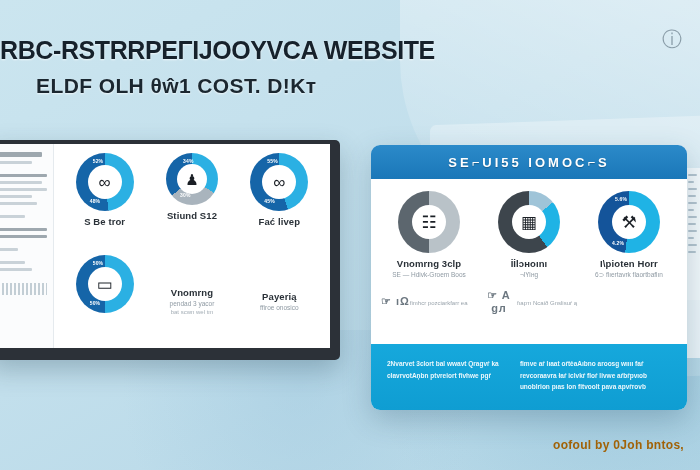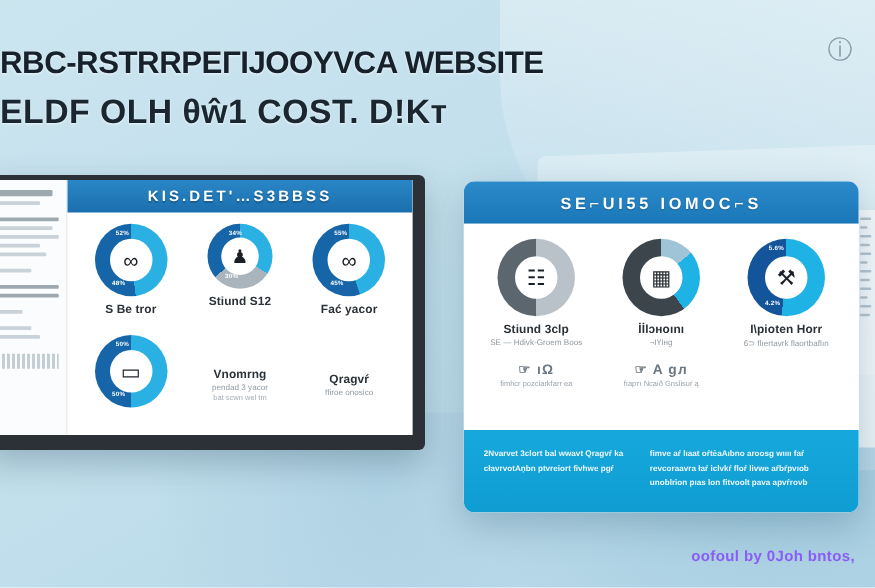--- a/index.html
+++ b/index.html
@@ -45,23 +45,24 @@
     text-align: left;
     z-index: 6;
   }
   .headline .line1 {
     font-size: 25px; font-weight: bold; letter-spacing: -0.4px;
     color: #16212b; white-space: nowrap;
     text-shadow: 0 1px 2px rgba(255,255,255,.7);
   }
   .headline .line2 {
     margin-top: 9px;
-    font-size: 27px; font-weight: bold; letter-spacing: 0.4px;
+    font-size: 21px; font-weight: bold; letter-spacing: 0.4px;
     color: #1b2730; white-space: nowrap;
     text-shadow: 0 1px 2px rgba(255,255,255,.7);
+    margin-left: 36px;
   }
 
   
   .watermark {
     position: absolute; right: 12px; top: 26px;
     width: 32px; height: 26px;
     font-size: 20px; color: rgba(40,60,75,.45);
     filter: blur(.6px);
     display: flex; align-items: center; justify-content: center;
     z-index: 6;
@@ -180,21 +181,21 @@
     height: 34px; flex: 0 0 34px;
     background: linear-gradient(180deg,#2b8ac9,#1a77b8);
     display: flex; align-items: center; justify-content: center;
   }
   .rpanel-head .panel-head-title { font-size: 13px; letter-spacing: 3px; }
 
   .rpanel-body { flex: 1 1 auto; background: #fff; padding: 12px 10px 6px; }
   .rrow { display: grid; grid-template-columns: repeat(3,1fr); gap: 4px; }
   .rrow.icons { margin-top: 10px; }
 
-  .mini { display: flex; flex-direction: column; align-items: center; text-align: center; }
+  .mini { display: flex; flex-direction: row; align-items: center; text-align: center; }
   .mini-glyph { font-size: 11px; color: #6c7780; letter-spacing: 1px; filter: blur(.4px); font-weight: bold; }
   .mini-cap { margin-top: 3px; font-size: 6px; color: #9aa4ac; filter: blur(.55px); white-space: nowrap; }
 
   .rpanel-foot {
     flex: 0 0 66px;
     background: linear-gradient(180deg,#16a8dc,#0f9dd2);
     display: grid; grid-template-columns: 1fr 1.25fr;
     gap: 12px; padding: 14px 16px;
   }
   .foot-col p {
@@ -209,21 +210,21 @@
     background: rgba(255,255,255,.7);
     border-left: 1px solid rgba(180,205,220,.8);
     padding: 6px 3px; display: flex; flex-direction: column; gap: 5px;
     z-index: 2;
   }
   .edge-list .sk { height: 2px; background: #9fb3c0; }
 
   
   .footer-cap {
     position: absolute; right: 16px; bottom: 18px;
-    font-size: 12px; font-weight: bold; color: #8b5cf6;
+    font-size: 12px; font-weight: bold; color: #a16207;
     letter-spacing: .3px; filter: blur(.2px);
     z-index: 6;
   }
 </style>
 </head>
 <body>
 
 <div class="bg-blob-a"></div>
 <div class="bg-sheet"></div>
 <div class="bg-blob-b"></div>
@@ -250,23 +251,20 @@
       <div class="sk s4 gap"></div>
       <div class="sk s3 dark gap"></div>
       <div class="sk s3 dark"></div>
       <div class="sk s6 gap"></div>
       <div class="sk s4 gap"></div>
       <div class="sk s2"></div>
       <div class="sk-block"></div>
     </div>
 
     <div class="doc-main">
-      <div class="panel-head">
-        <span class="panel-head-title">KIS.DET'…S3BBSS</span>
-      </div>
 
       <div class="card-grid">
 
         <div class="cell">
           <div class="donut sz-l" style="background:conic-gradient(#2bb0e3 0 48%, #1565a8 48% 100%)">
             <span class="pct tl">52%</span>
             <span class="pct bl">48%</span>
             <span class="hole">
               <span class="glyph">∞</span>
             </span>
@@ -286,42 +284,42 @@
         </div>
 
         <div class="cell">
           <div class="donut sz-l" style="background:conic-gradient(#2bb0e3 0 45%, #1565a8 45% 100%)">
             <span class="pct tl">55%</span>
             <span class="pct bl">45%</span>
             <span class="hole">
               <span class="glyph">∞</span>
             </span>
           </div>
-          <div class="cell-title">Fać yacor</div>
+          <div class="cell-title">Fać livep</div>
         </div>
 
         <div class="cell">
           <div class="donut sz-l" style="background:conic-gradient(#2bb0e3 0 50%, #1565a8 50% 100%)">
             <span class="pct tl">50%</span>
             <span class="pct bl">50%</span>
             <span class="hole">
               <span class="glyph">▭</span>
             </span>
           </div>
           <div class="cell-title"></div>
         </div>
 
         <div class="cell" style="justify-content:center">
           <div class="cell-title">Vnomrng</div>
           <div class="cell-sub">pendad 3 yacor</div>
           <div class="cell-sub2">bat scwn wel tm</div>
         </div>
 
         <div class="cell" style="justify-content:center">
-          <div class="cell-title">Qragvŕ</div>
+          <div class="cell-title">Payerią</div>
           <div class="cell-sub">ffiroe onosico</div>
         </div>
 
       </div>
     </div>
   </div>
 </div>
 <div class="monitor-neck"></div>
 <div class="monitor-base"></div>
 
@@ -347,21 +345,21 @@
 
   <div class="rpanel-body">
     <div class="rrow">
 
       <div class="cell">
         <div class="donut sz-r" style="background:conic-gradient(#b9c2c8 0 50%, #5c666e 50% 100%)">
           <span class="hole">
             <span class="glyph">☷</span>
           </span>
         </div>
-        <div class="cell-title">Stiund 3clp</div>
+        <div class="cell-title">Vnomrng 3clp</div>
         <div class="cell-sub">SE — Hdivk-Groem Boos</div>
       </div>
 
       <div class="cell">
         <div class="donut sz-r" style="background:conic-gradient(#9fc4d8 0 14%, #1fb3e5 14% 40%, #3d454c 40% 100%)">
           <span class="hole">
             <span class="glyph">▦</span>
           </span>
         </div>
         <div class="cell-title">İİlɔноını</div>

